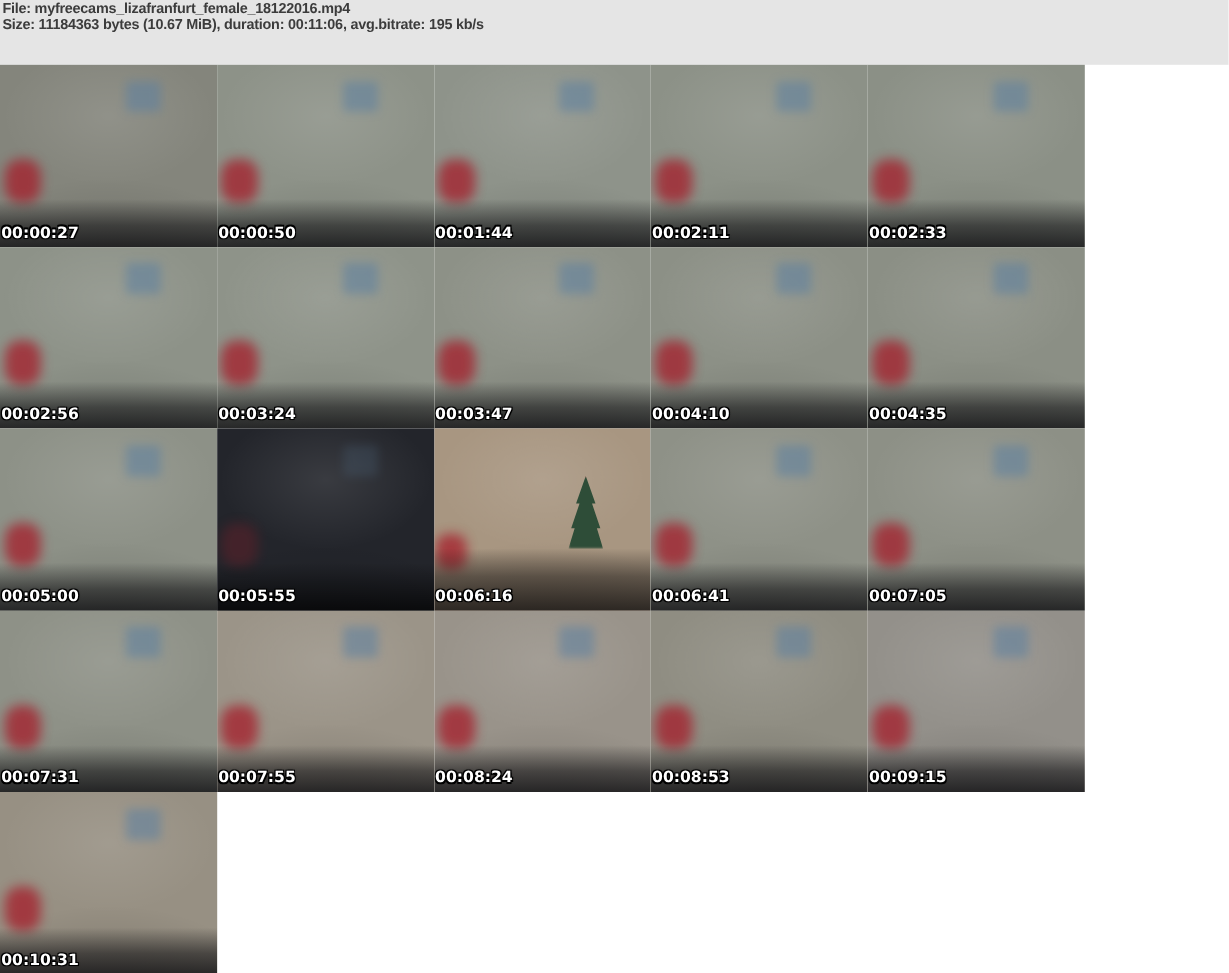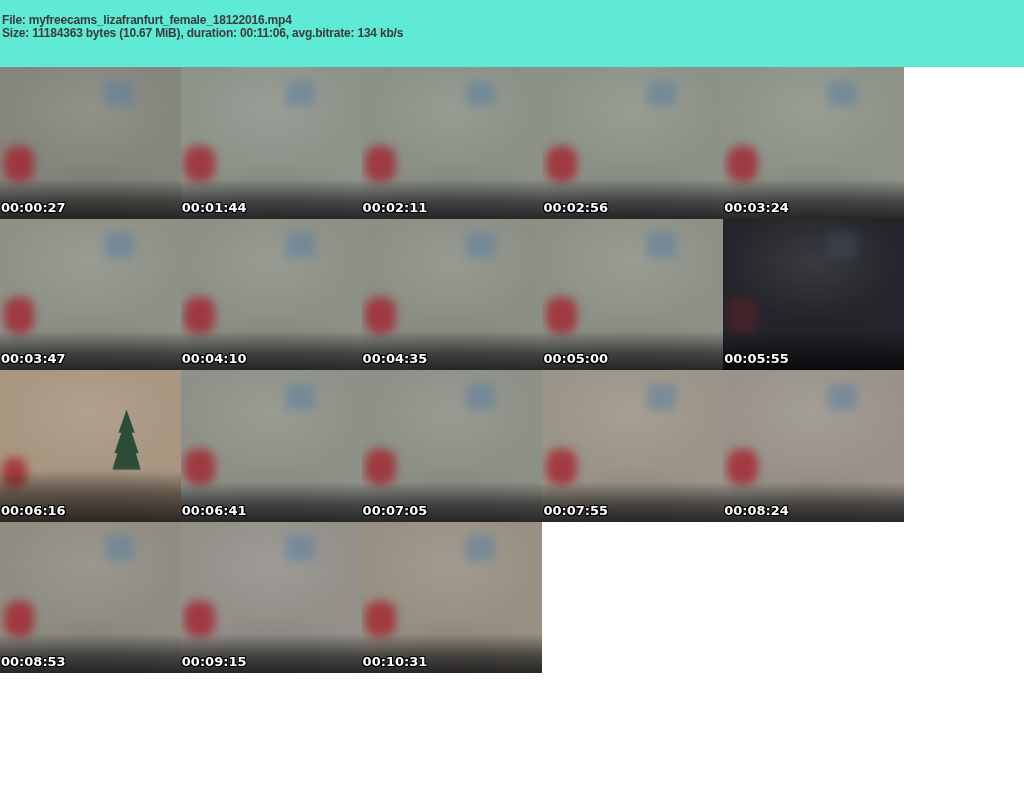--- a/index.html
+++ b/index.html
@@ -4,27 +4,27 @@
 <style>
   html, body { margin: 0; padding: 0; background: #ffffff; }
   .sheet {
     width: 1024px; height: 811px;
     position: relative; overflow: hidden;
     background: #ffffff;
     font-family: "Liberation Sans", sans-serif;
   }
   .header {
     height: 53px;
-    background: #5eead4;
+    background: #e5e5e5;
     color: #3c3c3c;
     font-weight: bold;
     font-size: 12px;
     line-height: 13px;
     padding-left: 2px;
-    padding-top: 14px;
+    padding-top: 1px;
     letter-spacing: -0.2px;
     white-space: nowrap;
   }
   .grid {
     width: 904px; height: 758px;
     display: grid;
     grid-template-columns: repeat(5, 1fr);
     grid-template-rows: repeat(5, 1fr);
     border-radius: 26px;
   }
@@ -96,49 +96,63 @@
       0 0 2px #000;
     letter-spacing: 0px;
   }
 </style>
 </head>
 <body>
 
 <div class="sheet">
   <div class="header">
     <div>File: myfreecams_lizafranfurt_female_18122016.mp4</div>
-    <div>Size: 11184363 bytes (10.67 MiB), duration: 00:11:06, avg.bitrate: 134 kb/s</div>
+    <div>Size: 11184363 bytes (10.67 MiB), duration: 00:11:06, avg.bitrate: 195 kb/s</div>
   </div>
   <div class="grid" id="grid">
   <div class="thumb v-closeup" style="--base: #84857c;">
     <div class="deco deco-art"></div>
     <div class="deco deco-pillow"></div>
 
     <div class="deco deco-couch"></div>
     <span class="time">00:00:27</span>
   </div>
 
+  <div class="thumb v-closeup" style="--base: #8d9288;">
+    <div class="deco deco-art"></div>
+    <div class="deco deco-pillow"></div>
+
+    <div class="deco deco-couch"></div>
+    <span class="time">00:00:50</span>
+  </div>
 
 
   <div class="thumb v-closeup" style="--base: #8e938a;">
     <div class="deco deco-art"></div>
     <div class="deco deco-pillow"></div>
 
     <div class="deco deco-couch"></div>
     <span class="time">00:01:44</span>
   </div>
 
   <div class="thumb v-closeup" style="--base: #8c9187;">
     <div class="deco deco-art"></div>
     <div class="deco deco-pillow"></div>
 
     <div class="deco deco-couch"></div>
     <span class="time">00:02:11</span>
   </div>
 
+  <div class="thumb v-closeup" style="--base: #8b9086;">
+    <div class="deco deco-art"></div>
+    <div class="deco deco-pillow"></div>
+
+    <div class="deco deco-couch"></div>
+    <span class="time">00:02:33</span>
+  </div>
 
   <div class="thumb v-closeup" style="--base: #8d9288;">
     <div class="deco deco-art"></div>
     <div class="deco deco-pillow"></div>
 
     <div class="deco deco-couch"></div>
     <span class="time">00:02:56</span>
   </div>
 
   <div class="thumb v-closeup" style="--base: #8e9389;">
@@ -207,20 +221,27 @@
   </div>
 
   <div class="thumb v-closeup" style="--base: #8d9086;">
     <div class="deco deco-art"></div>
     <div class="deco deco-pillow"></div>
 
     <div class="deco deco-couch"></div>
     <span class="time">00:07:05</span>
   </div>
 
+  <div class="thumb v-closeup" style="--base: #8e9187;">
+    <div class="deco deco-art"></div>
+    <div class="deco deco-pillow"></div>
+
+    <div class="deco deco-couch"></div>
+    <span class="time">00:07:31</span>
+  </div>
 
   <div class="thumb v-closeup" style="--base: #9b9488;">
     <div class="deco deco-art"></div>
     <div class="deco deco-pillow"></div>
 
     <div class="deco deco-couch"></div>
     <span class="time">00:07:55</span>
   </div>
 
   <div class="thumb v-closeup" style="--base: #99938a;">

